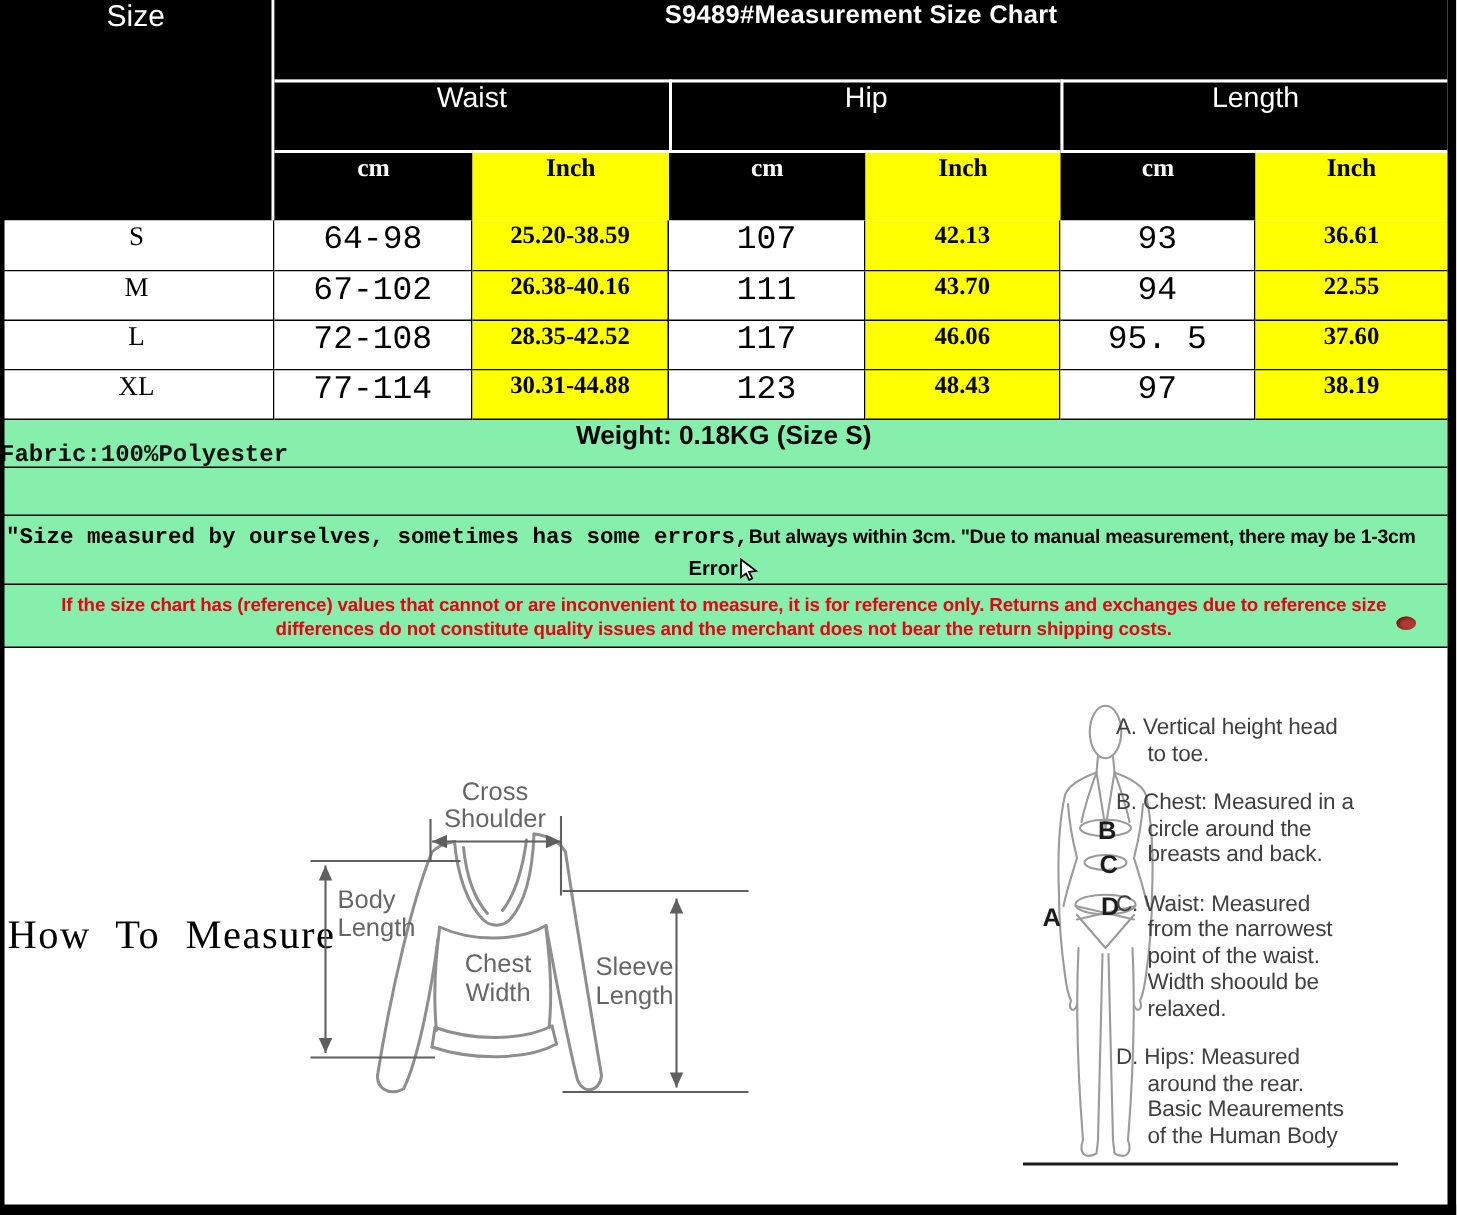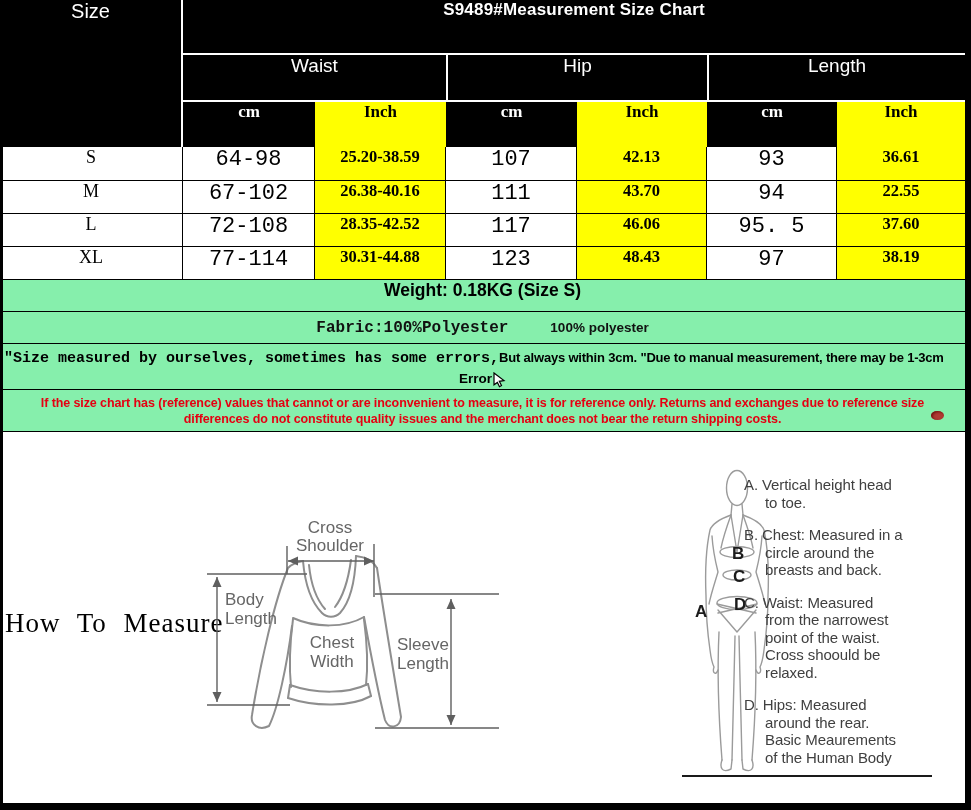--- a/index.html
+++ b/index.html
@@ -22,21 +22,21 @@
   .gsep-left { border-left:2px solid #fff; }
   .unit { font-family:"Liberation Serif", serif; font-size:17px; font-weight:bold; border-top:2px solid #fff; }
   .unit-y { background:#ffff00; color:#000; }
   .d { border-right:1.5px solid #000; border-bottom:1.5px solid #000; background:#fff; }
   .d.last { border-right:none; }
   .sz  { font-family:"Liberation Serif", serif; font-size:18px; }
   .cmv { font-family:Liberation Mono, monospace; font-size:22px; }
   .inv { font-family:"Liberation Serif", serif; font-size:16.5px; font-weight:bold; background:#ffff00; }
   .full { border-bottom:1.5px solid #000; background:#86efac; box-sizing:border-box; }
   .weight { font-size:17.5px; font-weight:bold; }
-  .fabric { gap:42px; align-items:baseline; padding-top:7px; }
+  .fabric { gap:42px; align-items:baseline; padding-top:7px;flex-direction:column; }
   .fabric-mono { font-family:"Liberation Mono", monospace; font-size:16px; font-weight:bold; color:#111; }
   .fabric-sans { font-size:13.5px; font-weight:bold; color:#111; }
   .note { display:block; }
   .note-line1 { display:flex; align-items:baseline; white-space:nowrap; padding:6px 0 0 4px; }
   .note-mono { font-family:"Liberation Mono", monospace; font-size:15px; font-weight:bold; }
   .note-sans { font-size:13px; font-weight:bold; letter-spacing:-0.2px; }
   .note-line2 { display:flex; justify-content:center; align-items:center; gap:1px; margin-top:1px; }
   .note-error { font-size:13.5px; font-weight:bold; }
   .red { display:block; text-align:center; color:#e50012; font-size:12.5px; font-weight:bold;
          line-height:15.5px; padding-top:6px; letter-spacing:-0.1px; }
@@ -310,21 +310,21 @@
       </div>
       <div class="gp">
         <div class="gh">B. Chest: Measured in a</div>
         <div class="gc">circle around the</div>
         <div class="gc">breasts and back.</div>
       </div>
       <div class="gp">
         <div class="gh">C. Waist: Measured</div>
         <div class="gc">from the narrowest</div>
         <div class="gc">point of the waist.</div>
-        <div class="gc">Cross shoould be</div>
+        <div class="gc">Width shoould be</div>
         <div class="gc">relaxed.</div>
       </div>
       <div class="gp">
         <div class="gh">D. Hips: Measured</div>
         <div class="gc">around the rear.</div>
         <div class="gc">Basic Meaurements</div>
         <div class="gc">of the Human Body</div>
       </div>
     </div>
 

